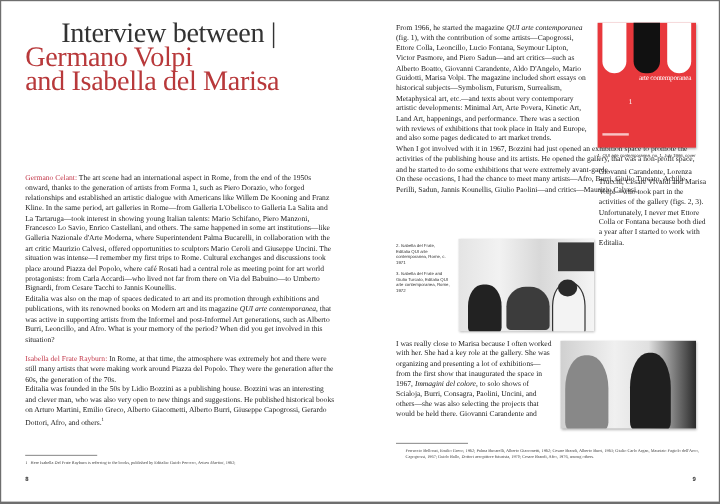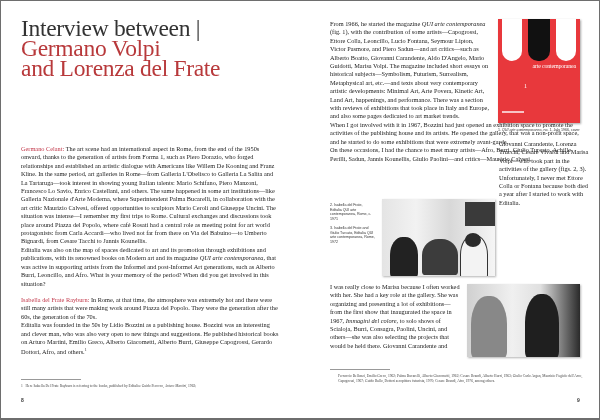--- a/index.html
+++ b/index.html
@@ -2,21 +2,21 @@
 <html><head>
 <meta charset="utf-8">
 <style>
   html, body { margin:0; padding:0; }
   body { width:600px; height:420px; background:#6e6e6e; position:relative; overflow:hidden; font-family:"Liberation Serif", serif; color:#222; }
   .spread { position:absolute; left:1px; top:1px; width:598px; height:417px; background:#fff; }
   .page { position:absolute; top:0; height:417px; }
   .page.left { left:0; width:299px; }
   .page.right { left:299px; width:299px; }
   .title { position:absolute; left:20px; top:17px; font-size:23.5px; line-height:20px; letter-spacing:-0.3px; }
-  .title .l1 { color:#333; display:block; }
+  .title .l1 { color:#333; display:block;margin-left:30px; }
   .title .l2, .title .l3 { color:#b8393b; display:block; }
   .body { position:absolute; font-size:6.3px; line-height:8.4px; color:#222; }
   .speaker { color:#c2384a; }
   .it { font-style:italic; }
   .p { margin:0; }
   .gap { height:8px; }
   .fn-rule { position:absolute; height:0; border-top:0.6px solid #999; width:60px; }
   .fn { position:absolute; font-size:3.6px; line-height:4.6px; color:#444; }
   .folio { position:absolute; font-size:5px; font-weight:bold; color:#333; font-family:"Liberation Sans", sans-serif; }
   .cover { position:absolute; left:198px; top:18px; width:82px; height:104px; background:#e8383c; box-shadow:1px 1px 2px rgba(0,0,0,0.35); overflow:hidden; }
@@ -34,21 +34,21 @@
 </style>
 </head>
 <body>
 
 <div class="spread">
 
   <div class="page left">
     <div class="title">
       <span class="l1">Interview between |</span>
       <span class="l2">Germano Volpi</span>
-      <span class="l3">and Lorenza del Frate</span>
+      <span class="l3">and Isabella del Marisa</span>
     </div>
 
     <div class="body" style="left:20px; top:144px; width:258px;">
       <p class="p">
         <span class="speaker">Germano Celant:</span><span> The art scene had an international aspect in Rome, from the end of the 1950s onward, thanks to the generation of artists from Forma 1, such as Piero Dorazio, who forged relationships and established an artistic dialogue with Americans like Willem De Kooning and Franz Kline. In the same period, art galleries in Rome—from Galleria L'Obelisco to Galleria La Salita and La Tartaruga—took interest in showing young Italian talents: Mario Schifano, Piero Manzoni, Francesco Lo Savio, Enrico Castellani, and others. The same happened in some art institutions—like Galleria Nazionale d'Arte Moderna, where Superintendent Palma Bucarelli, in collaboration with the art critic Maurizio Calvesi, offered opportunities to sculptors Mario Ceroli and Giuseppe Uncini. The situation was intense—I remember my first trips to Rome. Cultural exchanges and discussions took place around Piazza del Popolo, where café Rosati had a central role as meeting point for art world protagonists: from Carla Accardi—who lived not far from there on Via del Babuino—to Umberto Bignardi, from Cesare Tacchi to Jannis Kounellis.</span>
       </p>
       <p class="p">
         <span>Editalia was also on the map of spaces dedicated to art and its promotion through exhibitions and publications, with its renowned books on Modern art and its magazine </span><span class="it">QUI arte contemporanea</span><span>, that was active in supporting artists from the Informel and post-Informel Art generations, such as Alberto Burri, Leoncillo, and Afro. What is your memory of the period? When did you get involved in this situation?</span>
       </p>
       <div class="gap"></div>

